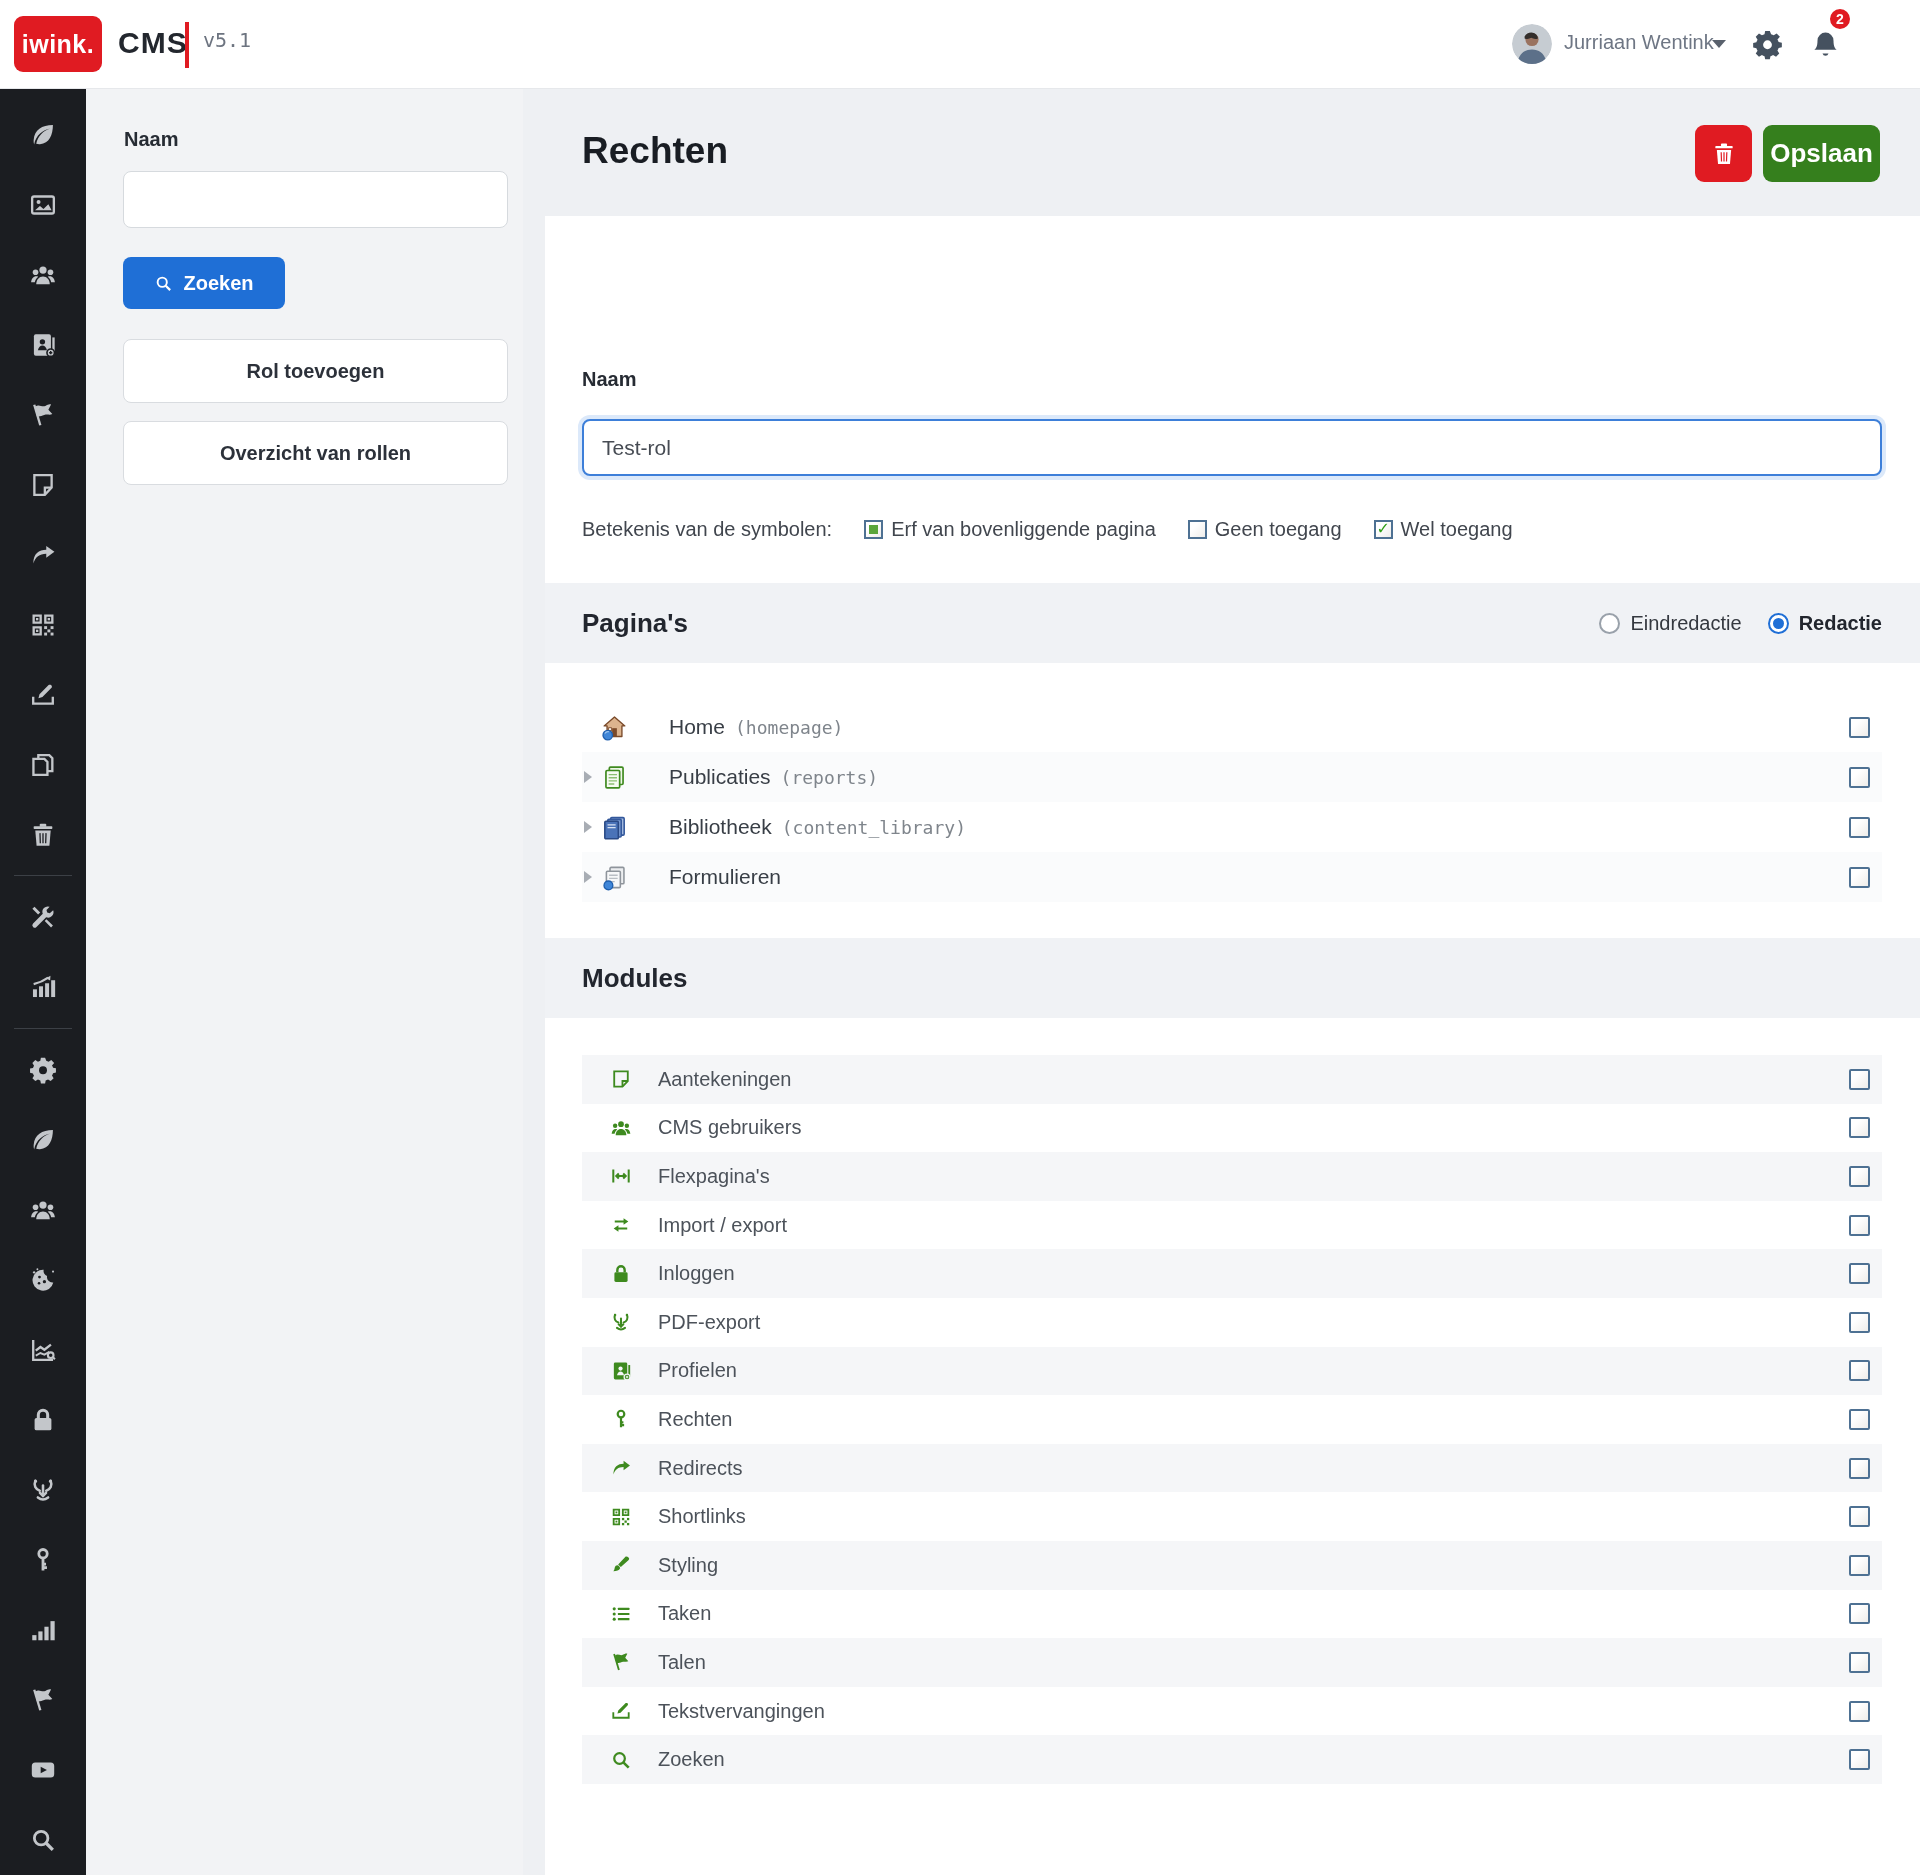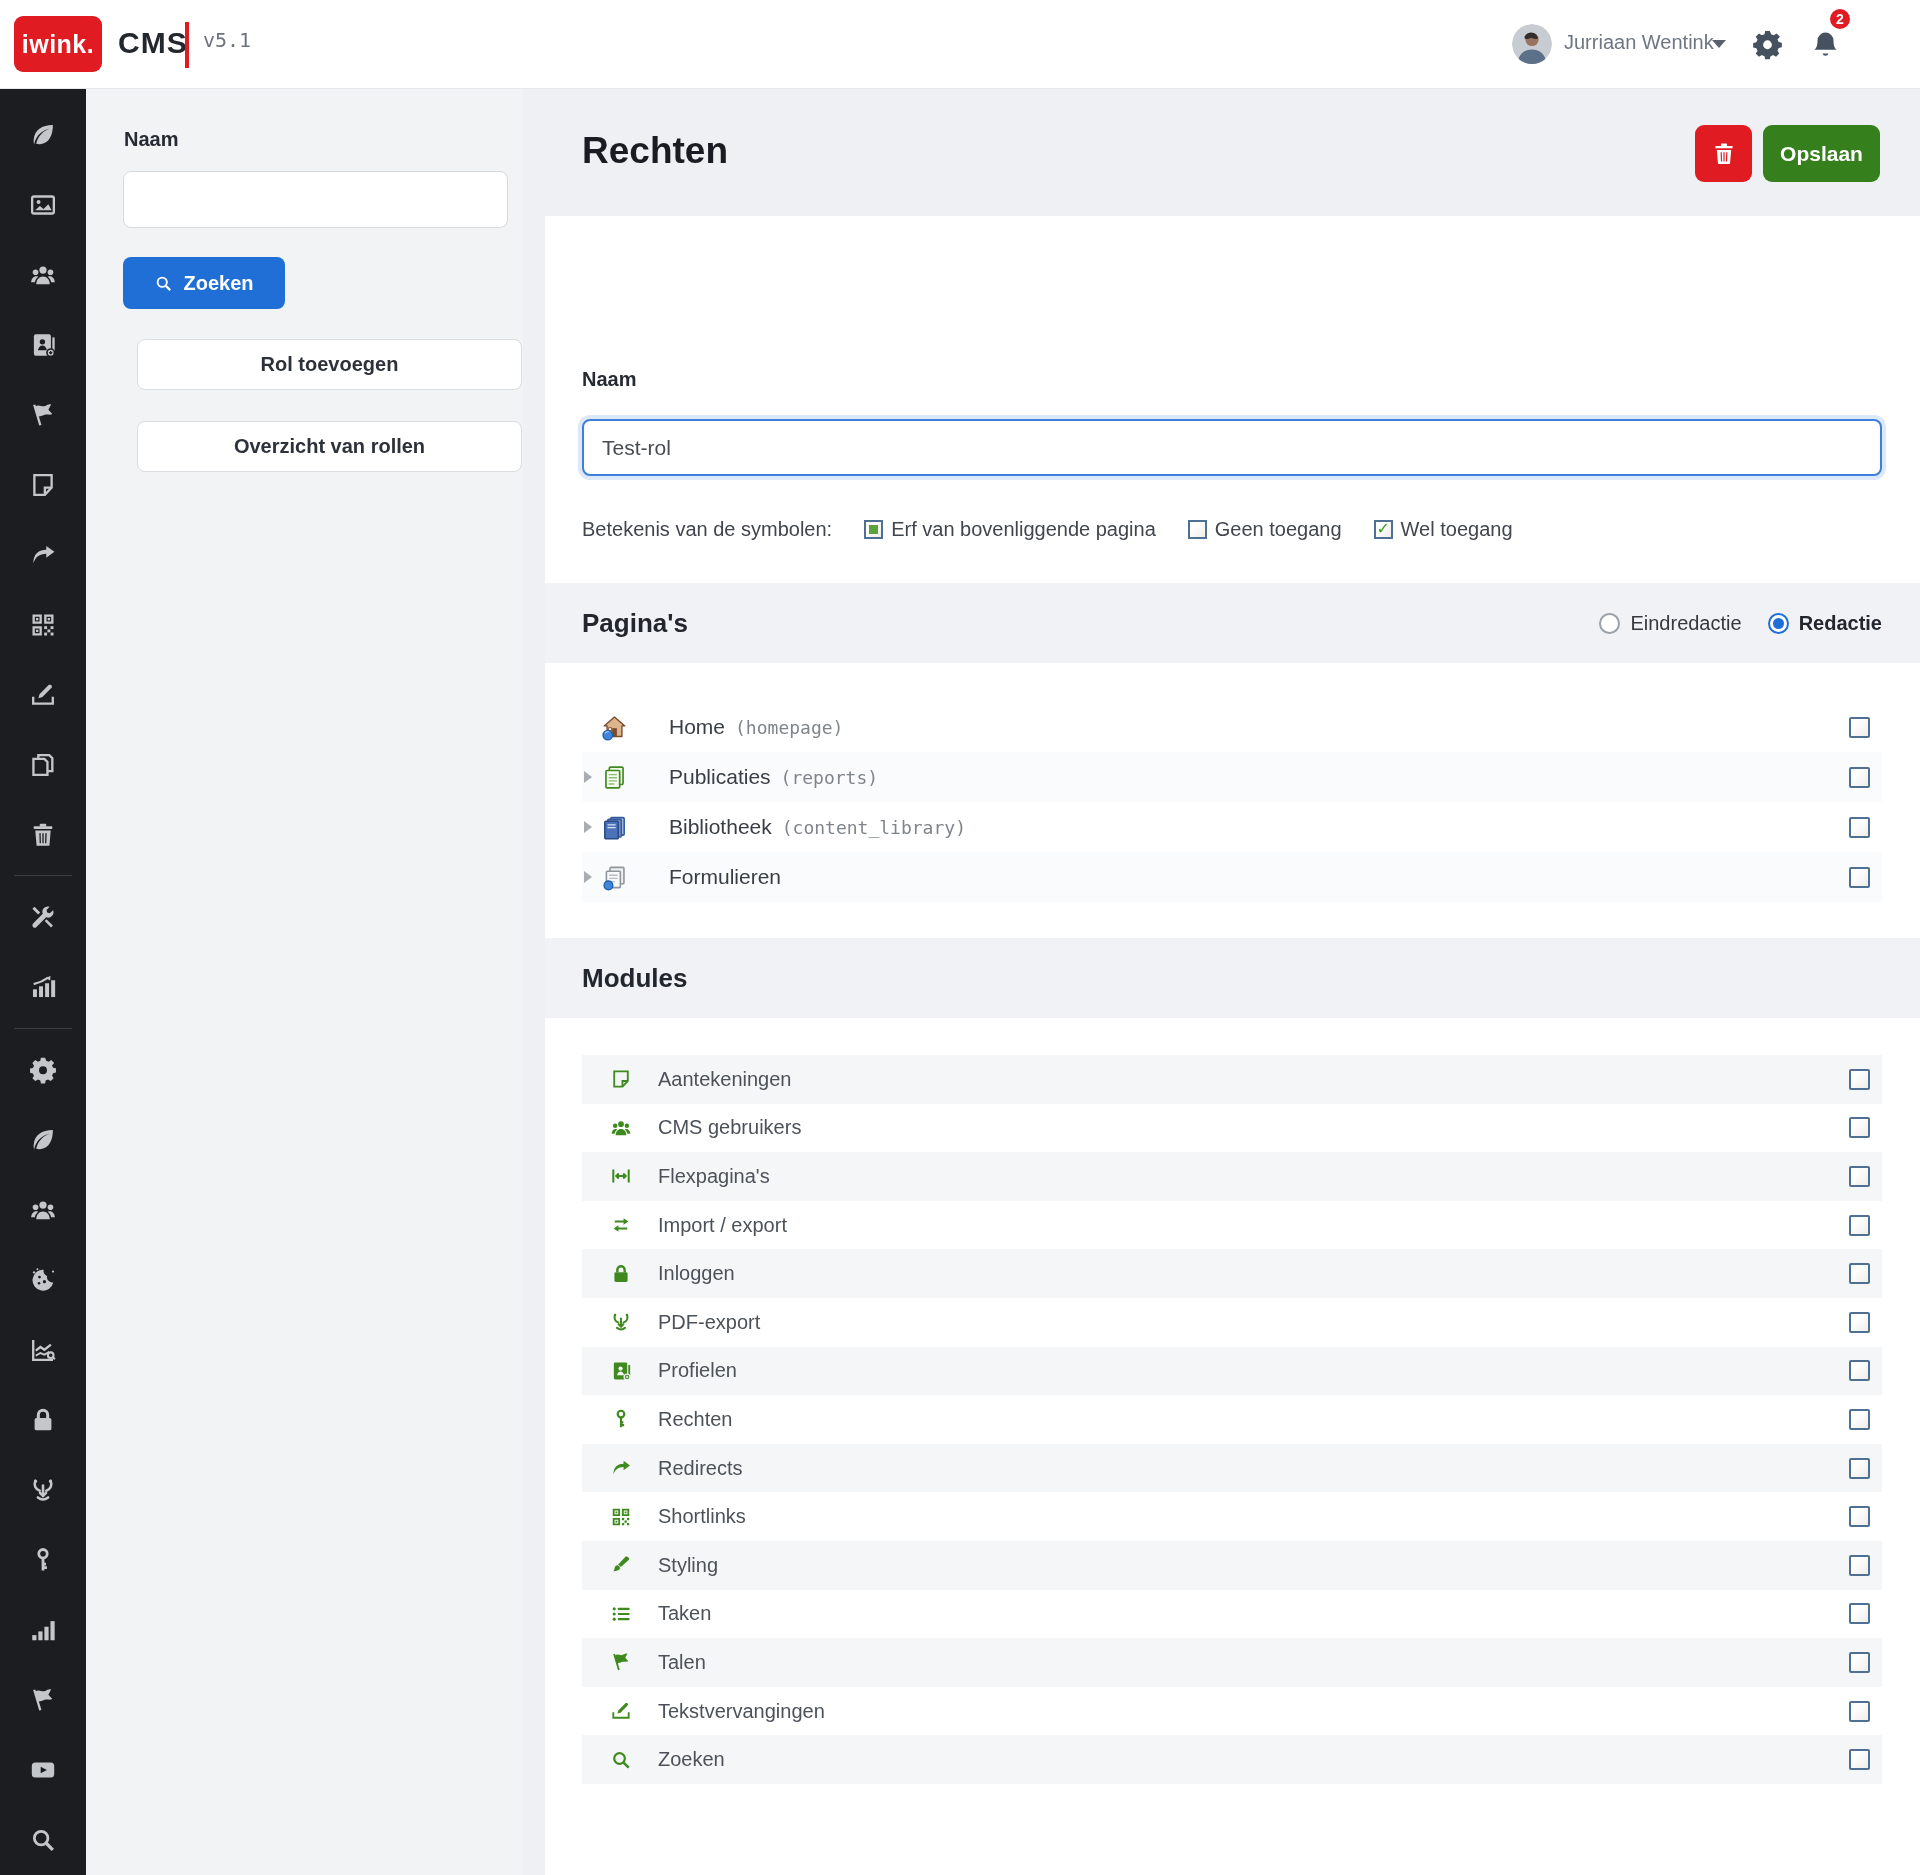--- a/index.html
+++ b/index.html
@@ -34,30 +34,30 @@
   .snav-item .ic{width:28px;height:28px;}
   .snav-divider{width:58px;height:1px;background:#3c4046;margin:6px 0;}
 
   
   .leftpanel{position:absolute;left:86px;top:88px;width:437px;height:1787px;background:#f2f3f5;}
   .lp-label{position:absolute;left:38px;top:40px;font-size:20px;font-weight:bold;color:#262b33;}
   .lp-input{position:absolute;left:37px;top:83px;width:385px;height:57px;box-sizing:border-box;border:1px solid #d6dade;border-radius:8px;background:#fff;font-size:20px;padding:0 16px;outline:none;font-family:"Liberation Sans",sans-serif;}
   .lp-search-btn{position:absolute;left:37px;top:169px;width:162px;height:52px;background:var(--accent);border:none;border-radius:8px;
     color:#fff;font-size:20px;font-weight:bold;display:flex;align-items:center;justify-content:center;gap:10px;cursor:pointer;font-family:"Liberation Sans",sans-serif;}
   .lp-search-btn .ic{width:19px;height:19px;color:#fff;}
-  .lp-btn{position:absolute;left:37px;width:385px;height:51px;background:#fff;border:1px solid #d9dce0;border-radius:8px;
-    font-size:20px;font-weight:bold;color:#2c313a;display:flex;align-items:center;justify-content:center;cursor:pointer;font-family:"Liberation Sans",sans-serif;margin-left:14px;}
+  .lp-btn{position:absolute;left:37px;width:385px;height:64px;background:#fff;border:1px solid #d9dce0;border-radius:8px;
+    font-size:20px;font-weight:bold;color:#2c313a;display:flex;align-items:center;justify-content:center;cursor:pointer;font-family:"Liberation Sans",sans-serif;}
 
   
   .page-title{position:absolute;left:582px;top:130px;font-size:37px;font-weight:bold;color:#191d23;}
   .btn-delete{position:absolute;left:1695px;top:125px;width:57px;height:57px;background:var(--red);border:none;border-radius:9px;
     display:flex;align-items:center;justify-content:center;cursor:pointer;}
   .btn-delete .ic{width:26px;height:26px;color:#fff;--bg:#e01b22;}
   .btn-save{position:absolute;left:1763px;top:125px;width:117px;height:57px;background:var(--green);border:none;border-radius:9px;
-    color:#fff;font-size:21px;font-weight:bold;cursor:pointer;font-family:"Liberation Sans",sans-serif;}
+    color:#fff;font-size:26px;font-weight:bold;cursor:pointer;font-family:"Liberation Sans",sans-serif;}
 
   
   .card{position:absolute;left:545px;top:216px;width:1375px;height:1659px;background:#fff;}
   .band{position:absolute;left:0;width:1375px;height:80px;background:#f0f2f5;display:flex;align-items:center;}
   .band-title{margin-left:37px;font-size:26px;font-weight:600;color:#22262e;}
   .band-roleheader{top:37px;}
   .band-paginas{top:367px;}
   .band-modules{top:722px;}
 
   .naam-label{position:absolute;left:37px;top:152px;font-size:20px;font-weight:bold;color:#262b33;}

